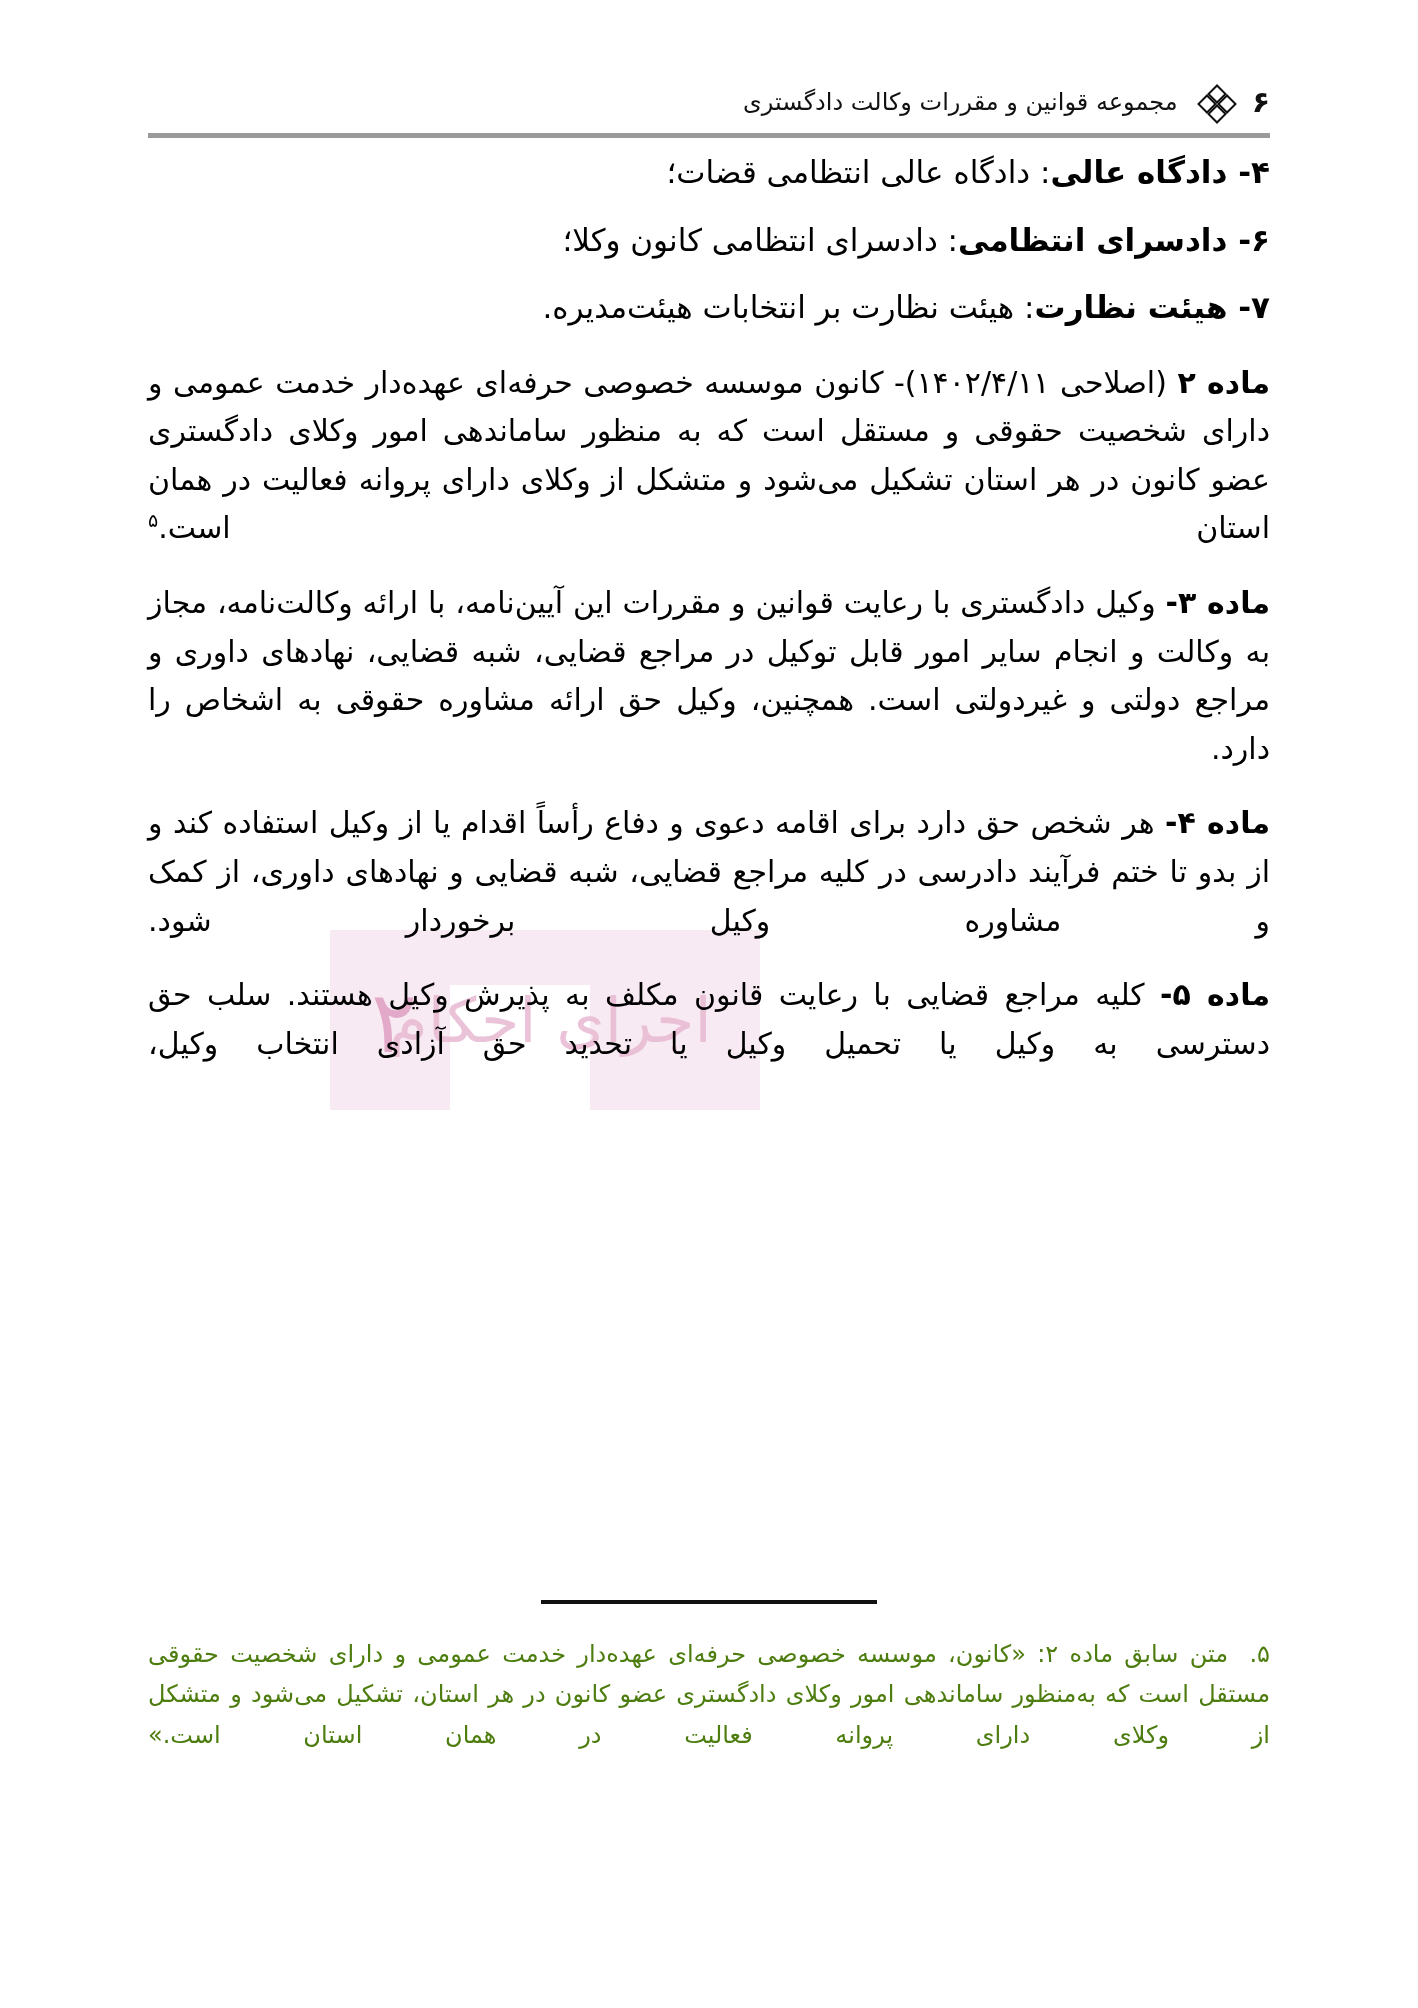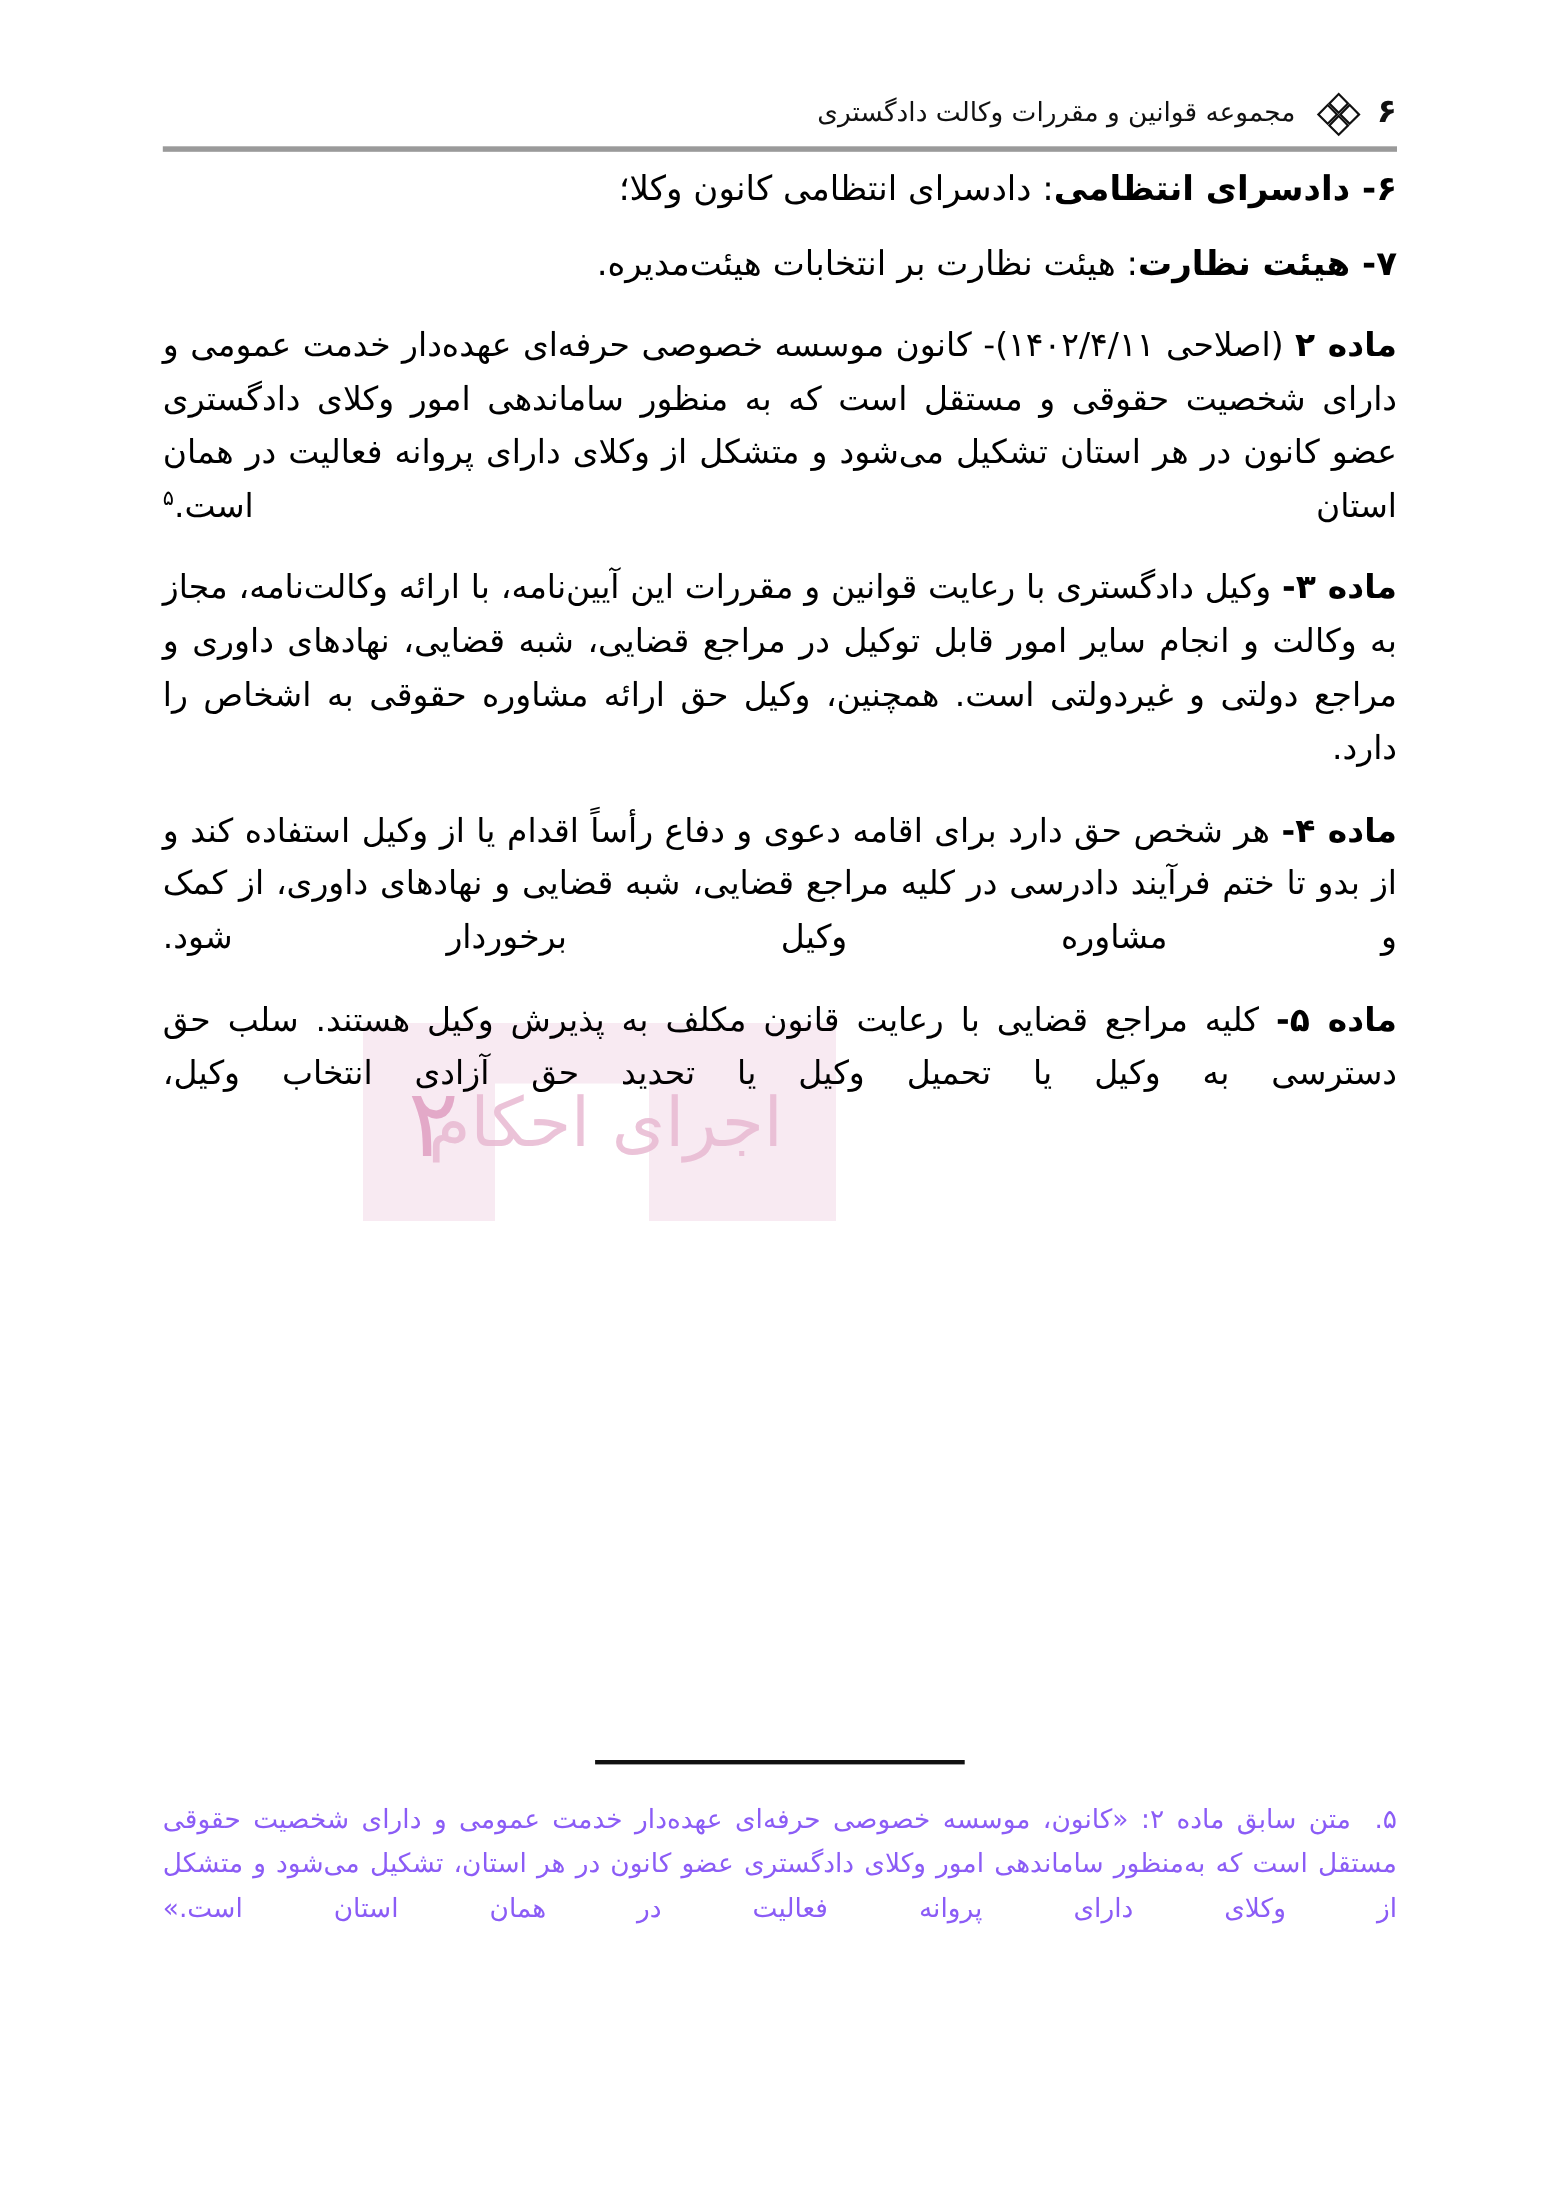--- a/index.html
+++ b/index.html
@@ -164,21 +164,21 @@
     z-index: 2;
   }
   .footnote-rule {
     width: 336px;
     height: 4px;
     background: #111111;
     margin: 0 auto 30px auto;
   }
   .footnote-text {
     font-size: 24px;
-    color: #8b5cf6;
+    color: #4d7c0f;
     line-height: 1.68;
     text-align: justify;
     text-align-last: justify;
     margin: 0;
   }
   .footnote-text .fn-num { margin-left: 10px; }
 </style>
 </head>
 <body>
 
@@ -199,20 +199,21 @@
         <span class="orn-w"></span>
         <span class="orn-e"></span>
         <span class="orn-s"></span>
     </div>
     <div class="head-title">مجموعه قوانین و مقررات وکالت دادگستری</div>
   </div>
   <div class="head-rule"></div>
 
   <div class="body">
 
+    <p class="list-item"><span class="lead"><span>۴-</span> <span>دادگاه عالی</span></span><span>: دادگاه عالی انتظامی قضات؛</span></p>
 
 
     <p class="list-item"><span class="lead"><span>۶-</span> <span>دادسرای انتظامی</span></span><span>: دادسرای انتظامی کانون وکلا؛</span></p>
 
     <p class="list-item"><span class="lead"><span>۷-</span> <span>هیئت نظارت</span></span><span>: هیئت نظارت بر انتخابات هیئت‌مدیره.</span></p>
 
     <p class="article first-art"><span class="art-label">ماده ۲</span> <span>(اصلاحی ۱۴۰۲/۴/۱۱)-</span> <span>کانون موسسه خصوصی حرفه‌ای عهده‌دار خدمت عمومی و دارای شخصیت حقوقی و مستقل است که به منظور ساماندهی امور وکلای دادگستری عضو کانون در هر استان تشکیل می‌شود و متشکل از وکلای دارای پروانه فعالیت در همان استان است.</span><sup class="fn-ref">۵</sup></p>
 
     <p class="article"><span class="art-label">ماده ۳-</span> <span>وکیل دادگستری با رعایت قوانین و مقررات این آیین‌نامه، با ارائه وکالت‌نامه، مجاز به وکالت و انجام سایر امور قابل توکیل در مراجع قضایی، شبه قضایی، نهادهای داوری و مراجع دولتی و غیردولتی است. همچنین، وکیل حق ارائه مشاوره حقوقی به اشخاص را دارد.</span></p>
 

